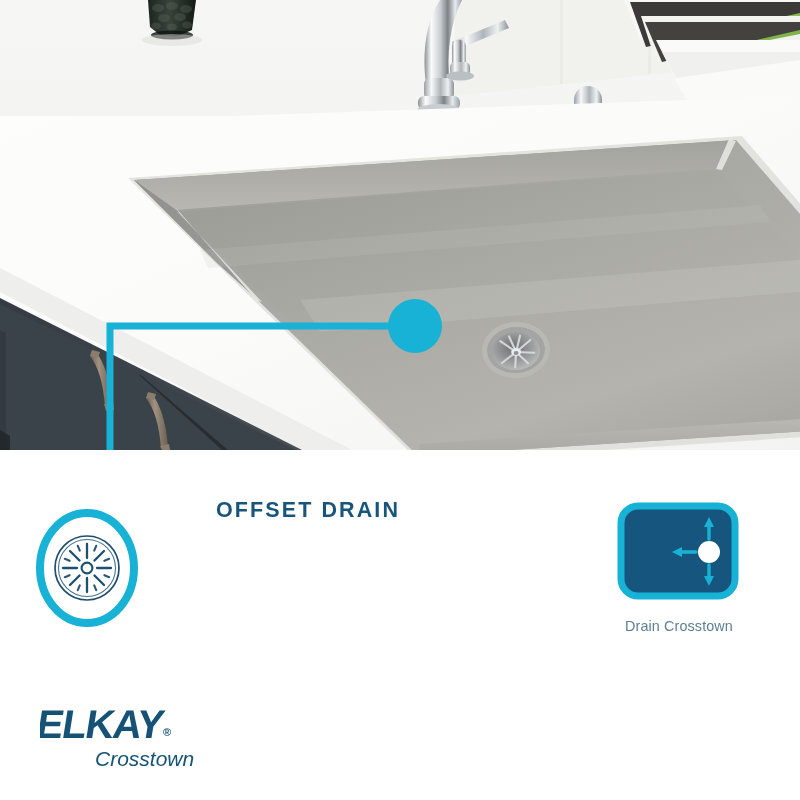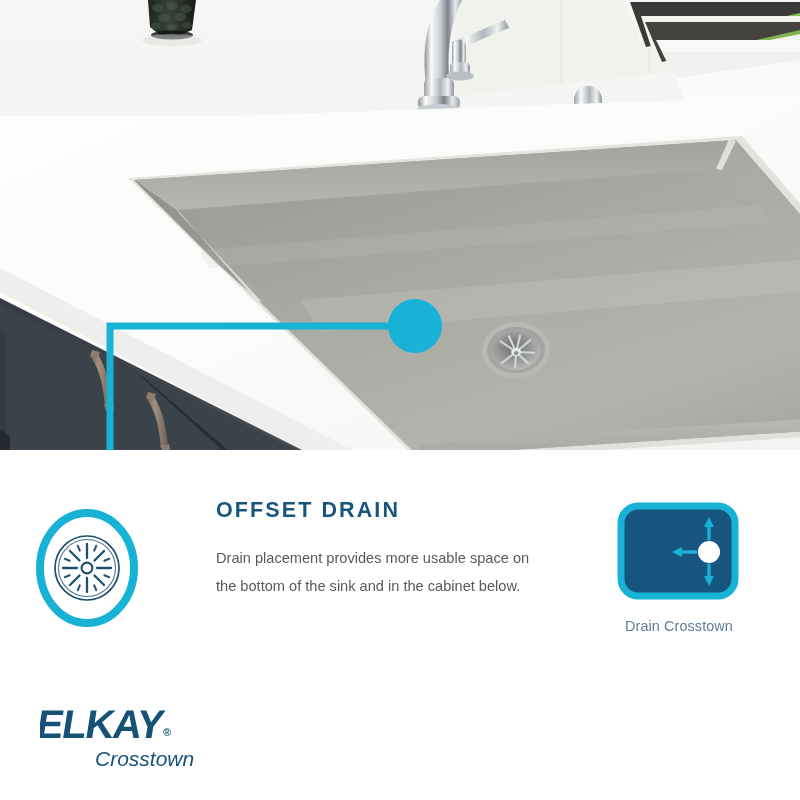--- a/index.html
+++ b/index.html
@@ -278,21 +278,20 @@
             <line x1="-9.2" y1="22.2" x2="-7.2" y2="17.4"></line>
             <line x1="9.2" y1="22.2" x2="7.2" y2="17.4"></line>
           </g>
           <circle r="5.4" fill="#ffffff" stroke="#1d4f6e" stroke-width="2.1"></circle>
         </g>
       </svg>
     </div>
 
     <div class="text-block">
       <h2 class="feature-title">OFFSET DRAIN</h2>
-      <p class="feature-desc">Drain placement provides more usable space on the bottom of the sink and in the cabinet below.</p>
     </div>
 
     <div class="badge">
       <div class="badge-art">
         <svg viewBox="0 0 124 100" aria-hidden="true">
           <rect x="5" y="4" width="114" height="90" rx="17" ry="17" fill="#16557e" stroke="#17b2d6" stroke-width="7"></rect>
 
           <circle cx="93" cy="50" r="11" fill="#ffffff"></circle>
           <g fill="#17b2d6" stroke="#17b2d6" stroke-width="3.4" stroke-linecap="round">
 

